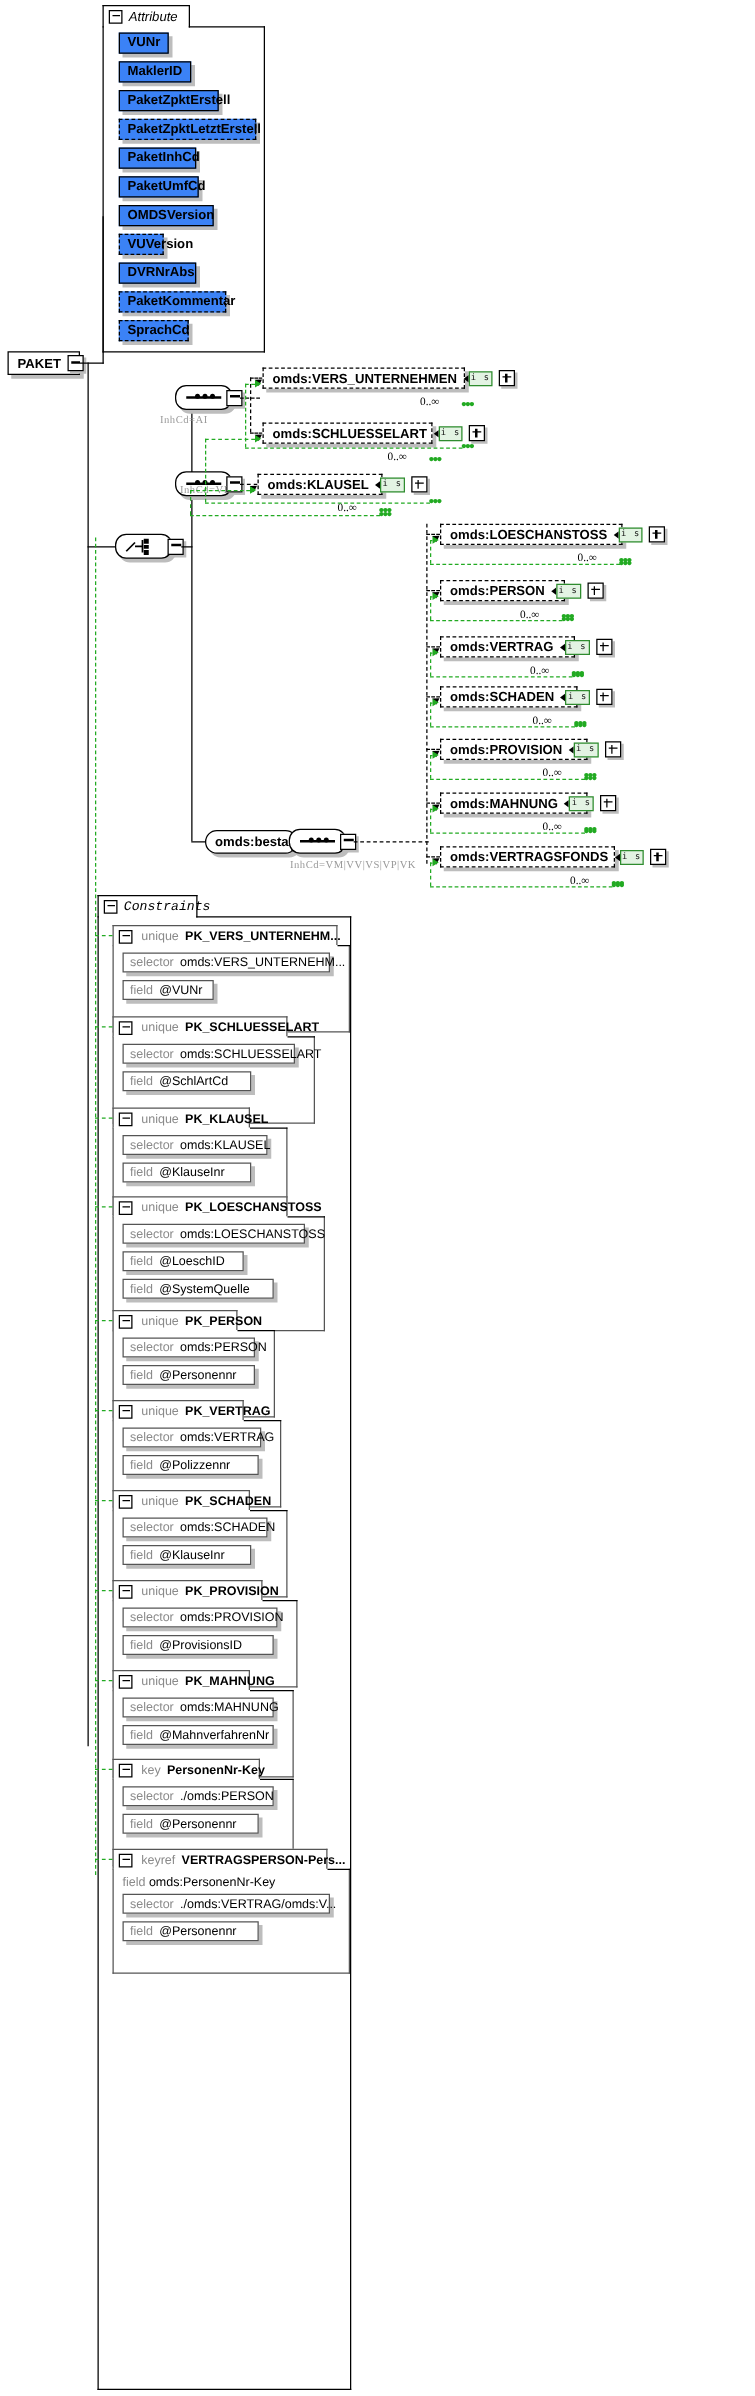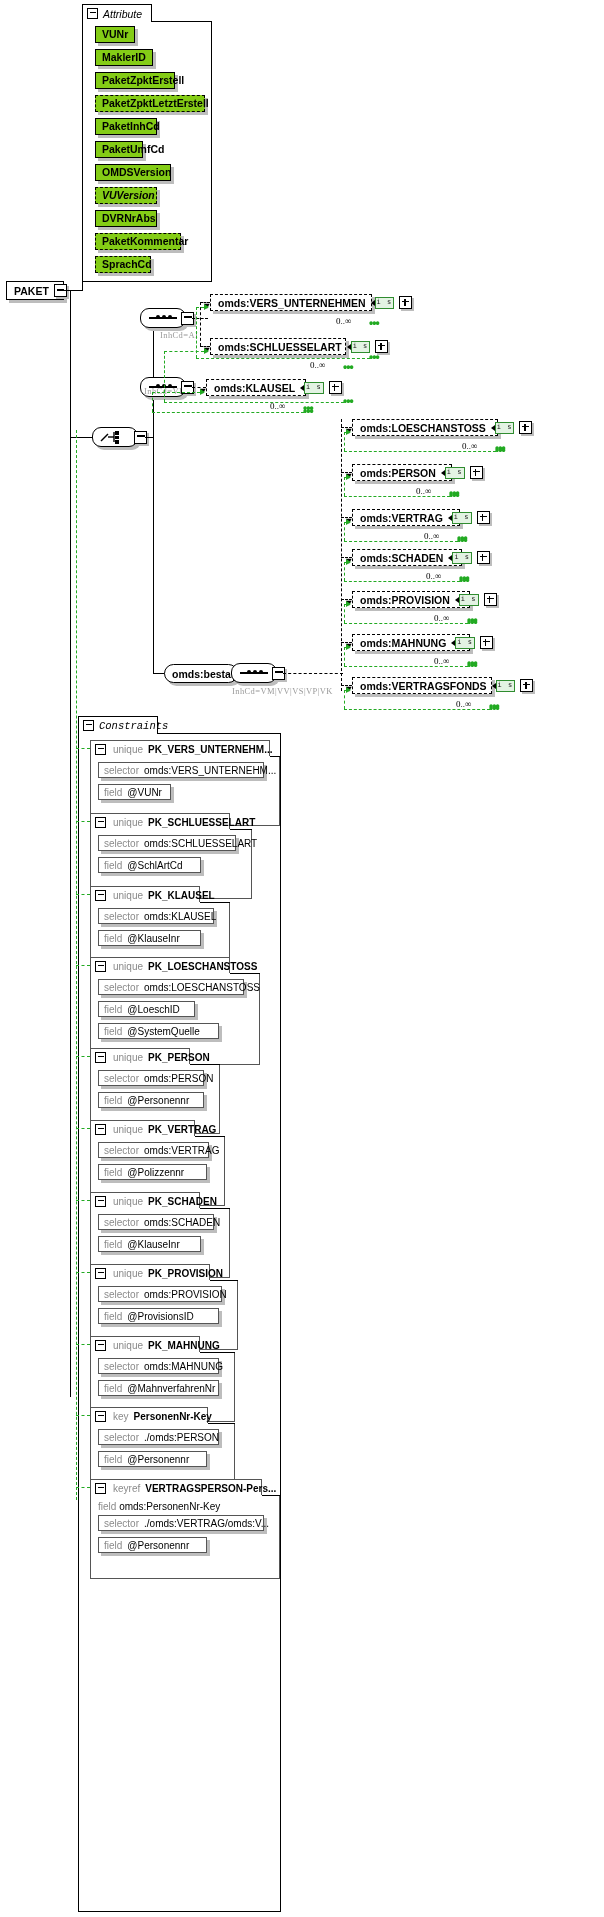--- a/index.html
+++ b/index.html
@@ -5,21 +5,21 @@
   html,body{margin:0;padding:0;background:#ffffff;}
   body{
     width:604px;height:1917px;position:relative;overflow:hidden;
     font-family:"Liberation Sans", sans-serif;
     -webkit-font-smoothing:antialiased;
   }
 
   
   .nodebox{
     position:absolute;
-    background:#84cc16;
+    background:#3b82f6;
     border:1.5px solid #000;
     box-shadow:3px 3px 0 0 #bdbdbd;
     font-size:10.5px;
     font-weight:bold;
     color:#000;
     line-height:1;
     display:flex;align-items:center;
     padding:0 6px;
     box-sizing:border-box;
     white-space:nowrap;
@@ -222,27 +222,27 @@
     </div>
     <div class="nodebox" style="left:95px;top:72px;width:80px;height:17px;">
       <span>PaketZpktErstell</span>
     </div>
     <div class="nodebox optional" style="left:95px;top:95px;width:110px;height:17px;">
       <span>PaketZpktLetztErstell</span>
     </div>
     <div class="nodebox" style="left:95px;top:118px;width:62px;height:17px;">
       <span>PaketInhCd</span>
     </div>
-    <div class="nodebox" style="left:95px;top:141px;width:48px;height:17px;">
+    <div class="nodebox" style="left:95px;top:141px;width:64px;height:17px;">
       <span>PaketUmfCd</span>
     </div>
     <div class="nodebox" style="left:95px;top:164px;width:76px;height:17px;">
       <span>OMDSVersion</span>
     </div>
-    <div class="nodebox optional" style="left:95px;top:187px;width:62px;height:17px;font-style:italic;">
+    <div class="nodebox optional" style="left:95px;top:187px;width:36px;height:17px;">
       <span>VUVersion</span>
     </div>
     <div class="nodebox" style="left:95px;top:210px;width:62px;height:17px;">
       <span>DVRNrAbs</span>
     </div>
     <div class="nodebox optional" style="left:95px;top:233px;width:86px;height:17px;">
       <span>PaketKommentar</span>
     </div>
     <div class="nodebox optional" style="left:95px;top:256px;width:56px;height:17px;">
       <span>SprachCd</span>
@@ -278,21 +278,21 @@
 
 <div class="hline" style="left:153px;top:318px;width:18px;"></div>
 <div class="compositor" style="left:140px;top:308px;">
   <div class="shape"></div>
   <div class="seqline"></div>
   <div class="seqdot" style="left:16px;"></div>
   <div class="seqdot" style="left:22px;"></div>
   <div class="seqdot" style="left:28px;"></div>
 </div>
 <div class="compositor-minus" style="left:181px;top:312px;"></div>
-<div class="inhcd" style="left:160px;top:330px;">InhCd=AI</div>
+<div class="inhcd" style="left:128px;top:330px;">InhCd=AI</div>
 
 <div class="hdash" style="left:192px;top:318px;width:16px;"></div>
 <div class="vdash" style="left:200px;top:302px;height:44px;"></div>
 <div class="hdash" style="left:200px;top:302px;width:10px;"></div>
 <div class="hdash" style="left:200px;top:346px;width:10px;"></div>
 
 <div class="hline" style="left:153px;top:387px;width:18px;"></div>
 <div class="compositor" style="left:140px;top:377px;">
   <div class="shape"></div>
   <div class="seqline"></div>

